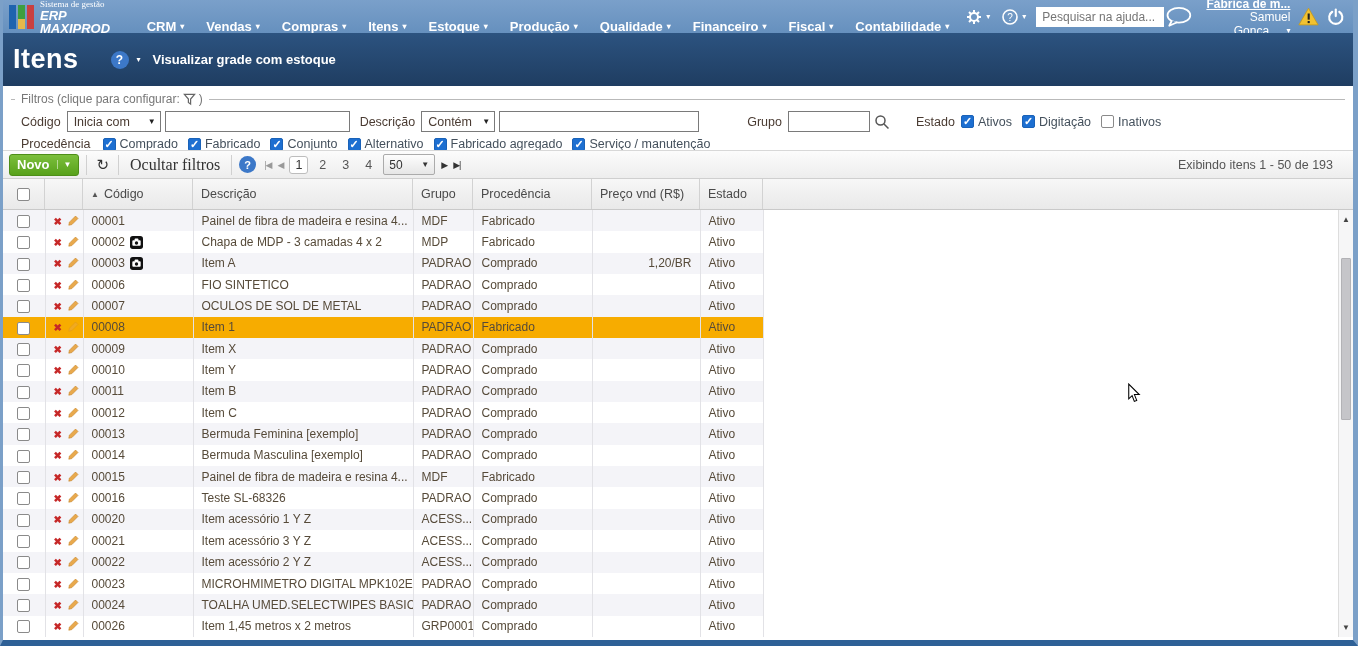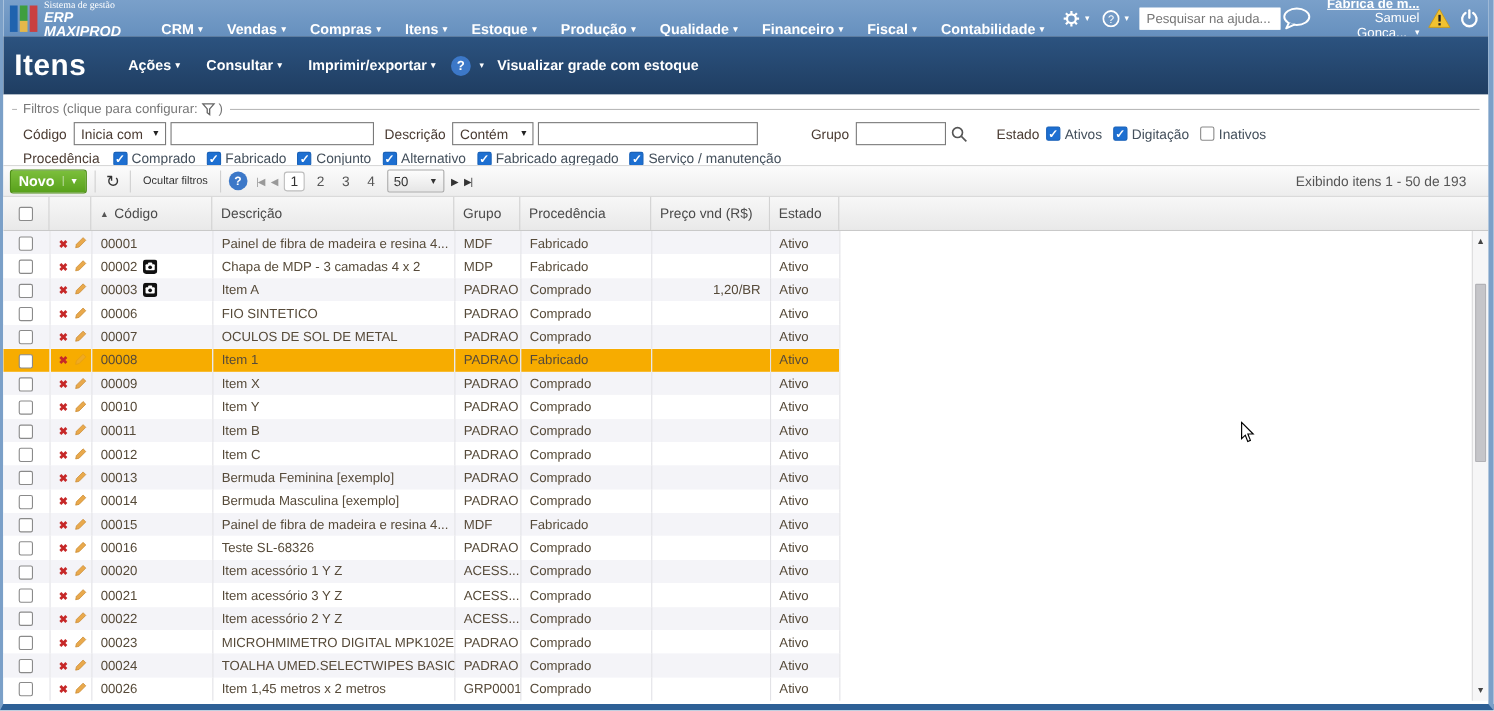--- a/index.html
+++ b/index.html
@@ -65,21 +65,21 @@
   
   .toolbar { position:absolute; top:150px; left:0; right:0; height:29px;
              background:linear-gradient(#FCFCFC,#EDEDED); border-top:1px solid #D8D8D8; border-bottom:1px solid #CFCFCF;
              display:flex; align-items:center; padding:0 6px; }
   .btn-novo { display:inline-flex; align-items:center; height:22px; background:linear-gradient(#7CBF3C,#58A11B);
               border:1px solid #4E8E18; border-radius:3px; color:#fff; font-weight:bold; font-size:13px;
               padding:0 7px; cursor:pointer; }
   .btn-novo .split { border-left:1px solid rgba(255,255,255,.5); margin-left:7px; padding-left:6px; font-size:8px; }
   .tsep { width:1px; height:20px; background:#D0D0D0; margin:0 7px; }
   .refresh { font-size:15px; color:#333; cursor:pointer; padding:0 2px; }
-  .flatbtn { font-size:10px; color:#333; padding:0 4px; cursor:pointer; }
+  .flatbtn { font-size:16px; color:#333; padding:0 4px; cursor:pointer;font-family:Liberation Serif, serif; }
   .qmark2 { width:17px; height:17px; border-radius:50%; background:#3C78C8; color:#fff; font-size:11px;
             font-weight:bold; display:inline-flex; align-items:center; justify-content:center; cursor:pointer; }
   .pager { display:flex; align-items:center; gap:6px; margin-left:8px; }
   .pager .nav { font-size:9px; letter-spacing:-1px; cursor:pointer; }
   .pager .nav.dim { color:#999; }
   .pager .nav.dark { color:#333; }
   .pnum { font-size:12.5px; color:#555; padding:1px 5px; cursor:pointer; }
   .pnum.cur { background:#fff; border:1px solid #BDBDBD; border-radius:3px; color:#333; }
   .psize { display:inline-flex; align-items:center; justify-content:space-between; width:52px; height:21px;
            border:1px solid #ABABAB; border-radius:2px; background:linear-gradient(#FDFDFD,#E6E6E6);
@@ -191,42 +191,37 @@
       </svg>
       <svg width="20" height="20" viewBox="0 0 20 20">
         <path d="M6 4 A 7.5 7.5 0 1 0 14 4" fill="none" stroke="#fff" stroke-width="2.4" stroke-linecap="round"></path>
         <line x1="10" y1="1.5" x2="10" y2="9" stroke="#fff" stroke-width="2.4" stroke-linecap="round"></line>
       </svg>
     </div>
   </header>
 
   <div class="pagebar">
     <span class="page-title">Itens</span>
-    <nav class="pagebar-menu" id="pagemenu">
-        <span class="pagebar-item">Ações<span class="caret">▾</span></span>
-        <span class="pagebar-item">Consultar<span class="caret">▾</span></span>
-        <span class="pagebar-item">Imprimir/exportar<span class="caret">▾</span></span>
-      </nav>
     <span class="qmark">?</span>
     <span class="caret">▾</span>
     <span class="pagebar-link">Visualizar grade com estoque</span>
   </div>
 
   <div class="filters">
     <fieldset>
       <legend>
         <span>Filtros (clique para configurar:</span>
         <svg width="13" height="13" viewBox="0 0 14 14">
           <path d="M1.5 1.5 h11 l-4.3 5 v5.5 l-2.4 -1.8 v-3.7 z" fill="none" stroke="#666" stroke-width="1.3"></path>
         </svg>
         <span>)</span>
       </legend>
       <div class="frow frow1">
         <span class="flabel">Código</span>
-        <span class="sel" style="width:84px">
+        <span class="sel" style="width:94px">
           <span>Inicia com</span>
             <span class="arr">▼</span>
           </span>
         <input class="tinput" style="width: 185px; margin-left: 4px;" value="">
         <span class="flabel" style="margin-left:10px">Descrição</span>
         <span class="sel" style="width:74px">
           <span>Contém</span>
             <span class="arr">▼</span>
           </span>
         <input class="tinput" style="width: 200px; margin-left: 4px;" value="">

